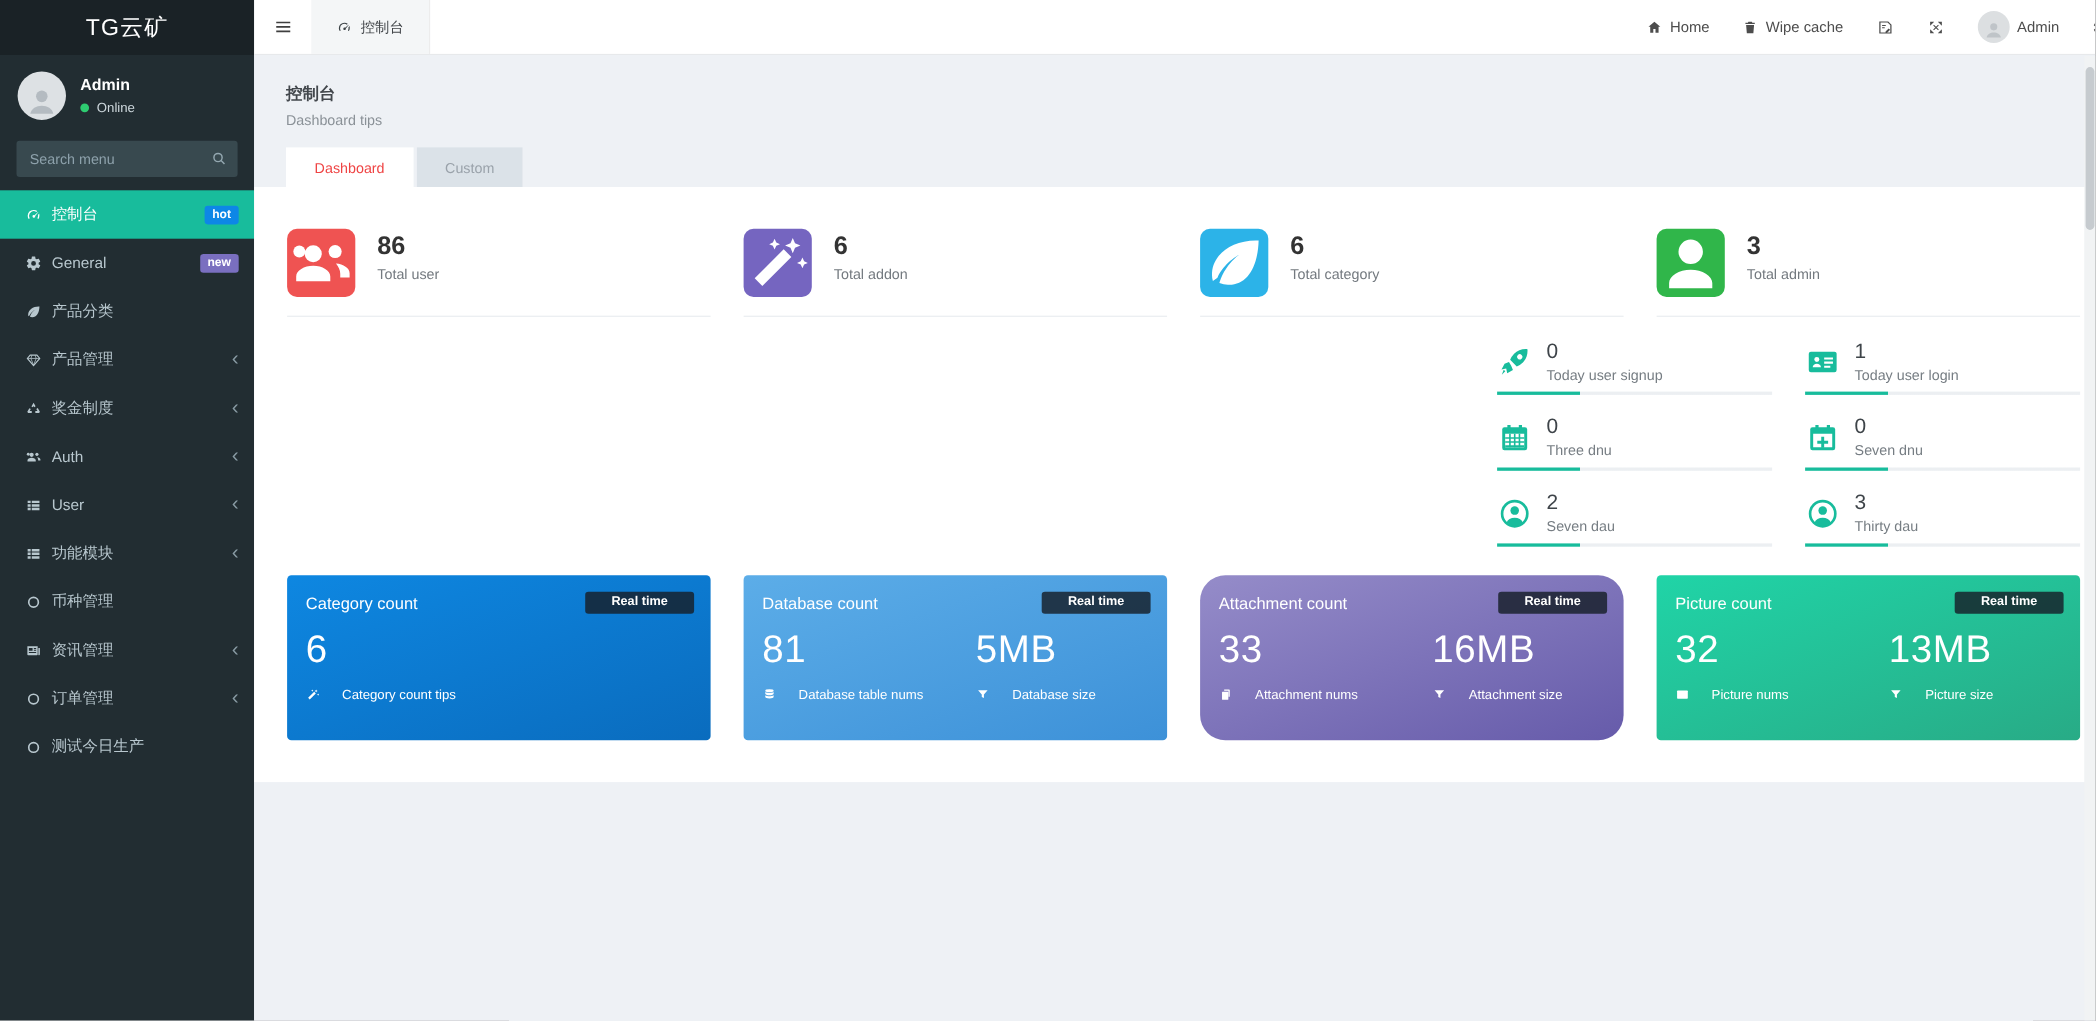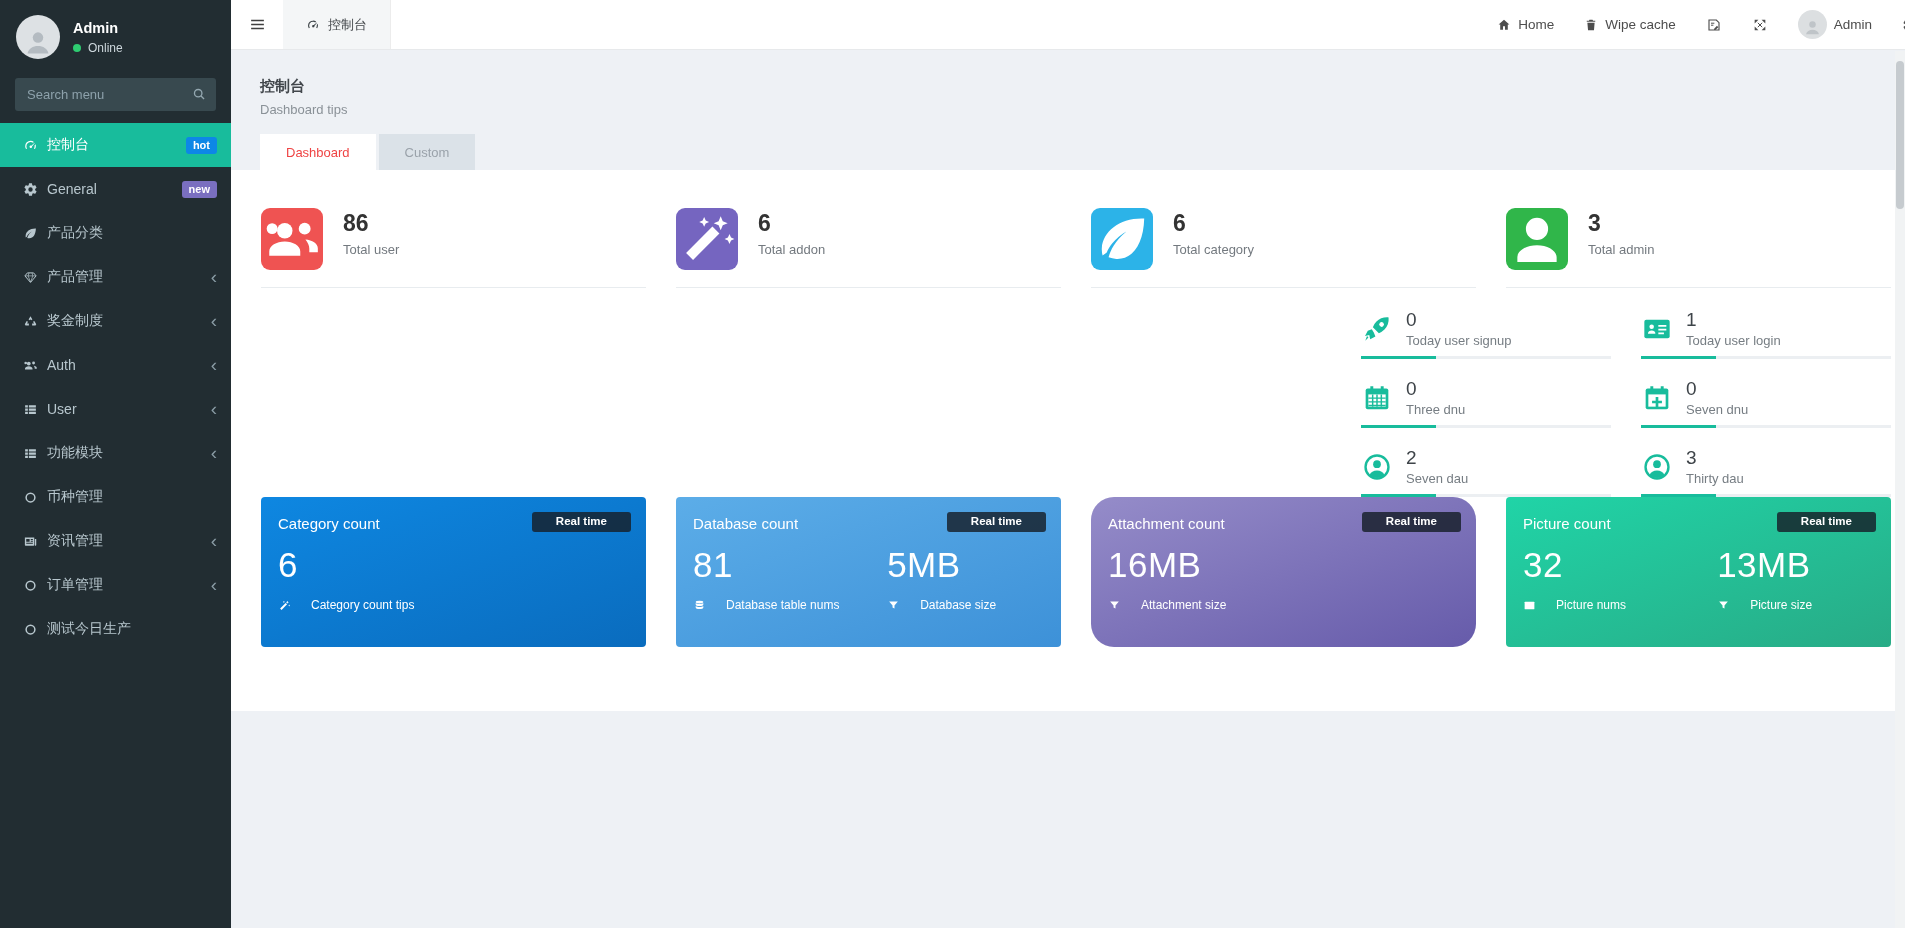--- a/index.html
+++ b/index.html
@@ -64,21 +64,21 @@
 
   .row2 { display:flex; margin-top:24px; }
   .row2-spacer { flex:1; }
   .mini-grid { width:530px; display:grid; grid-template-columns:1fr 1fr; column-gap:30px; row-gap:22px; }
   .mini-top { display:flex; align-items:center; gap:13px; height:34px; }
   .mini-icon { width:32px; height:32px; flex:0 0 32px; color:var(--accent); }
   .mini-num { font-size:19px; color:#3e4449; line-height:1.1; }
   .mini-label { font-size:13px; color:#767d83; margin-top:3px; }
   .mini-bar { height:3px; margin-top:10px; background:linear-gradient(to right, var(--accent) 0 30%, #eceff2 30% 100%); }
 
-  .cards-row { display:grid; grid-template-columns:repeat(4,1fr); gap:0 30px; }
+  .cards-row { display:grid; grid-template-columns:repeat(4,1fr); gap:0 30px; margin-top:26px; }
   .bigcard { height:150px; border-radius:4px; color:#fff; padding:15px 15px 0 17px; overflow:hidden; }
   .bc-head { display:flex; justify-content:space-between; align-items:flex-start; }
   .bc-title { font-size:15px; font-weight:400; padding-top:3px; }
   .bc-badge { background:rgba(22,30,40,.82); color:#fff; font-size:11.5px; font-weight:700; padding:4px 24px; border-radius:3px; line-height:1; }
   .bc-cols { display:flex; margin-top:13px; }
   .bc-col { width:55%; }
   .bc-col:nth-child(2) { width:45%; }
   .bc-col.full { width:100%; }
   .bc-num { font-size:35px; font-weight:400; letter-spacing:.5px; line-height:1.15; }
   .bc-foot { margin-top:13px; font-size:12px; display:flex; align-items:center; gap:20px; }
@@ -88,20 +88,21 @@
   .scroll-thumb { position:absolute; top:10px; left:1px; width:8px; height:148px; border-radius:4px; background:#c6cbcf; cursor:pointer; }
 
   [data-icon] svg { width:100%; height:100%; display:block; }
 </style>
 </head>
 <body>
 
 <div class="app" style="--accent: #18bc9c; --sidebar-bg: #222d32; --logo-bg: #1a2226; --page-bg: #eef1f5; --online-dot: #2ecc71;">
 
   <aside class="sidebar" style="background: rgb(34, 45, 50);">
+    <div class="logo">TG云矿</div>
     <div class="user-panel">
       <div class="avatar">
         <span class="av-glyph" data-icon="person-icon">
             <svg viewBox="0 0 24 24" fill="currentColor" aria-hidden="true">
               <circle cx="12" cy="9.6" r="3.7"></circle>
               <path d="M4.6 20.8c.7-3.4 3.8-5.2 7.4-5.2s6.7 1.8 7.4 5.2z"></path>
             </svg>
           </span>
       </div>
       <div class="u-info">
@@ -546,20 +547,32 @@
   </div>
               </div>
   </div>
             <div class="bigcard" style="background: linear-gradient(160deg, rgb(149, 140, 201), rgb(102, 91, 170)); border-radius: 23px;">
     <div class="bc-head">
       <span class="bc-title">Attachment count</span>
       <span class="bc-badge">Real time</span>
     </div>
     <div class="bc-cols">
                 <div class="bc-col">
+    <div class="bc-num">33</div>
+    <div class="bc-foot">
+      <span class="bf-ic" data-icon="copy-icon">
+                      <svg viewBox="0 0 24 24" fill="currentColor" aria-hidden="true">
+                        <path d="M9 3.4h8.2a1.2 1.2 0 0 1 1.2 1.2v11h-2.2v-10H9z"></path>
+                        <rect x="5.4" y="7.2" width="10.6" height="13.4" rx="1"></rect>
+                      </svg>
+                    </span>
+      <span>Attachment nums</span>
+    </div>
+  </div>
+                <div class="bc-col">
     <div class="bc-num">16MB</div>
     <div class="bc-foot">
       <span class="bf-ic" data-icon="filter-icon">
                       <svg viewBox="0 0 24 24" fill="currentColor" aria-hidden="true">
                         <path d="M4 4.5h16l-6.2 7.3v5.9l-3.6-1.9v-4z"></path>
                       </svg>
                     </span>
       <span>Attachment size</span>
     </div>
   </div>

